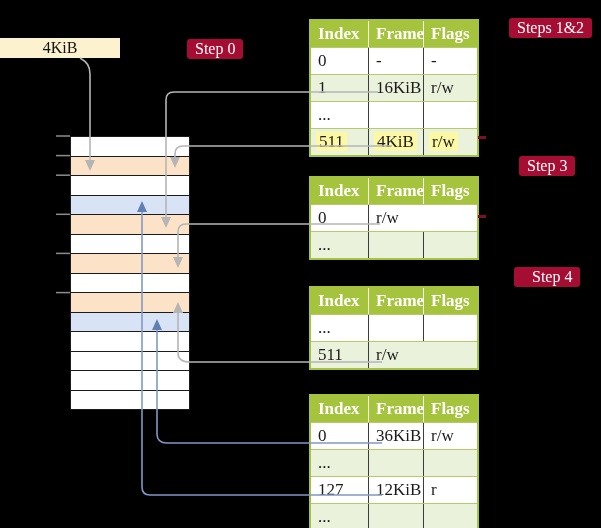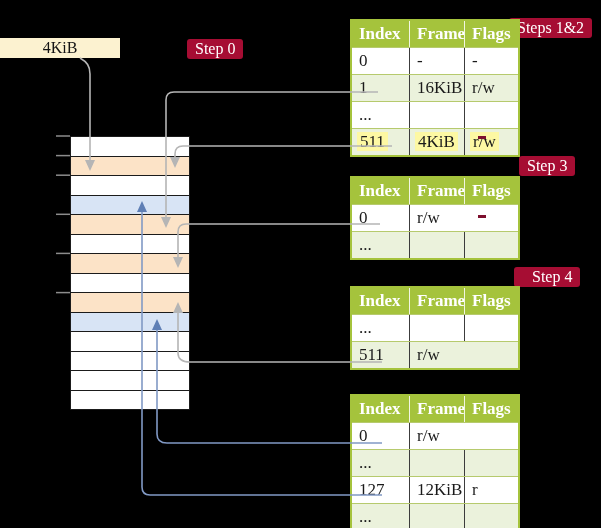--- a/index.html
+++ b/index.html
@@ -18,21 +18,21 @@
   
   #memcol{position:absolute;left:70px;top:136px;width:120px;height:274px;box-sizing:border-box;
           border:1.5px solid var(--memory-border);display:flex;flex-direction:column;}
   .mem-row{flex:1;}
   .mem-row + .mem-row{border-top:1.5px solid var(--memory-border);}
   .mem-white{background:var(--memory-white);}
   .mem-orange{background:var(--memory-orange);}
   .mem-blue{background:var(--memory-blue);}
   
   .ptable{position:absolute;left:309px;width:170px;box-sizing:border-box;
-          border:2px solid var(--table-header-green);background:#fff;margin-left:41px;}
+          border:2px solid var(--table-header-green);background:#fff;}
   #t1{top:19px;} #t2{top:176px;} #t3{top:286px;} #t4{top:394px;}
   .hrow{display:flex;background:var(--table-header-green);height:26px;}
   .row{display:flex;height:26px;border-top:1px solid var(--table-row-border);background:#fff;}
   .row.tint{background:var(--table-row-tint);}
   .cell{box-sizing:border-box;padding:1px 0 0 7px;font-size:17px;line-height:24px;color:#1a1a1a;
         overflow:hidden;white-space:nowrap;}
   .c0{width:57px;} .c1{width:55px;} .c2{width:54px;}
   .row .c1,.row .c2{border-left:1px solid var(--column-divider);}
   .hrow .cell{color:#fff;font-weight:bold;}
   .hrow .c1,.hrow .c2{border-left:1px solid rgba(255,255,255,.85);}
@@ -136,20 +136,21 @@
       </div>
     </div>
   <div class="ptable" id="t4">
       <div class="hrow">
         <div class="cell c0">Index</div>
         <div class="cell c1">Frame</div>
         <div class="cell c2">Flags</div>
       </div>
       <div class="row">
         <div class="cell c0">0</div>
+        <div class="cell c1">36KiB</div>
         <div class="cell c2">r/w</div>
       </div>
       <div class="row tint">
         <div class="cell c0">...</div>
         <div class="cell c1"></div>
         <div class="cell c2"></div>
       </div>
       <div class="row">
         <div class="cell c0">127</div>
         <div class="cell c1">12KiB</div>

